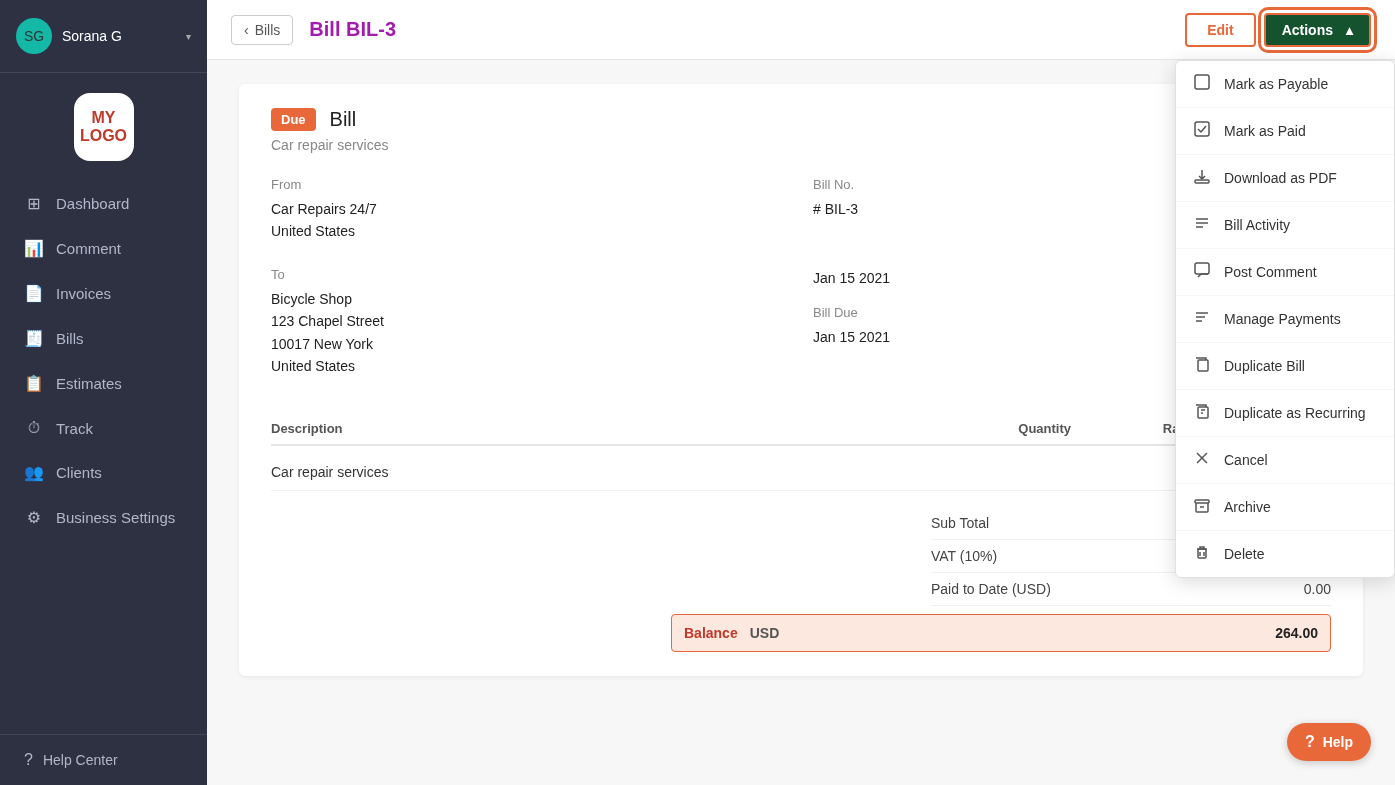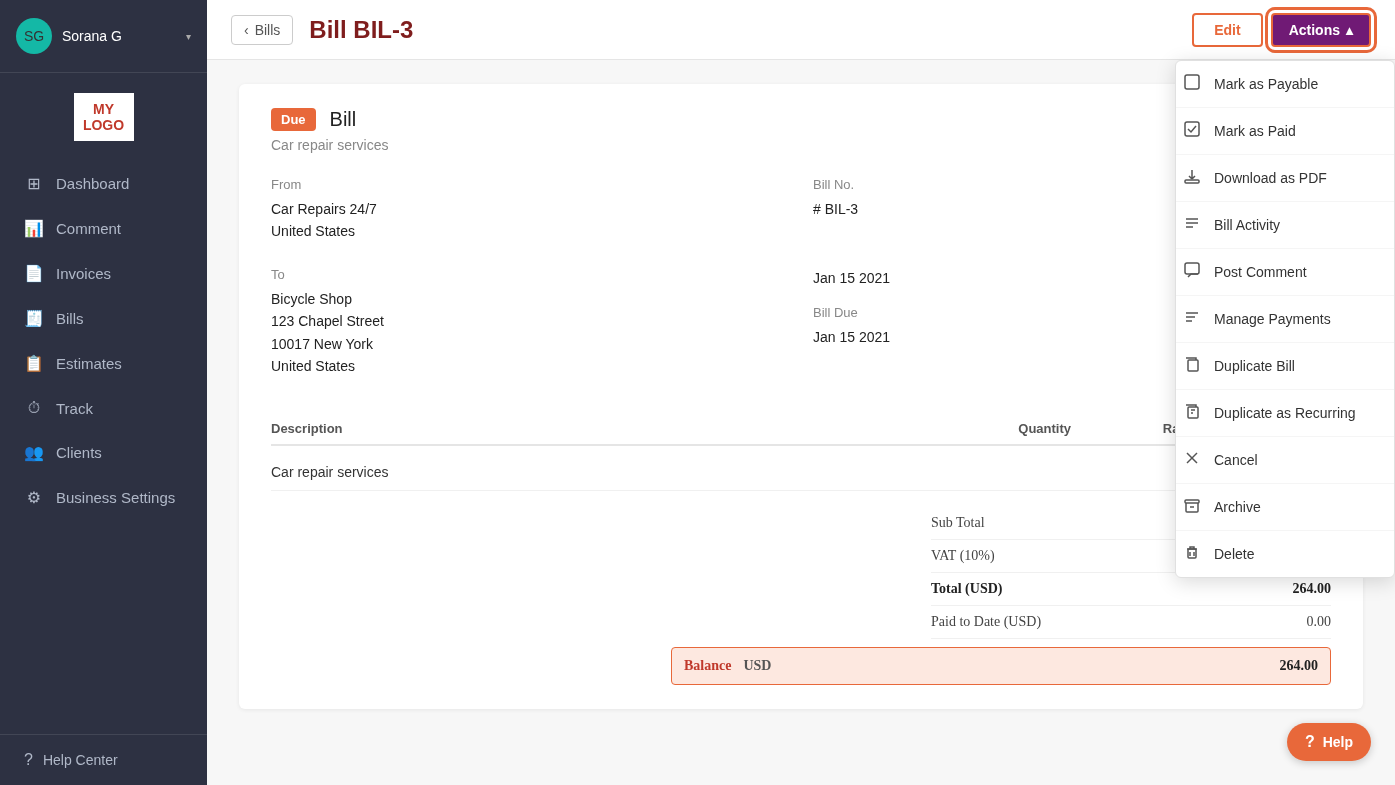--- a/index.html
+++ b/index.html
@@ -37,25 +37,25 @@
       flex: 1;
     }
     .sidebar-chevron { font-size: 10px; color: #aaa; }
 
     .sidebar-logo {
       display: flex;
       justify-content: center;
       padding: 20px 0 10px;
     }
     .logo-box {
-      width: 60px; height: 48px;
+      width: 60px; height: 68px;
       background: #fff;
-      border-radius: 0;
+      border-radius: 16px;
       display: flex; align-items: center; justify-content: center;
-      font-size: 14px; color: #c0392b; font-weight: bold; text-align: center;
+      font-size: 16px; color: #c0392b; font-weight: bold; text-align: center;
     }
 
     .sidebar-nav {
       flex: 1;
       display: flex;
       flex-direction: column;
       padding: 10px 0;
     }
     .nav-item {
       display: flex;
@@ -106,51 +106,51 @@
       gap: 6px;
       background: #fff;
       border: 1px solid #ccc;
       border-radius: 4px;
       padding: 6px 12px;
       font-size: 14px;
       cursor: pointer;
       color: #555;
     }
     .page-title {
-      font-size: 24px;
+      font-size: 20px;
       font-weight: 600;
-      color: #7f1d1d;
+      color: #a21caf;
       flex: 1;
     }
     .header-actions {
       display: flex;
       gap: 8px;
     }
     .btn-edit {
       background: #fff;
       border: 2px solid #e8683a;
       color: #e8683a;
       border-radius: 4px;
       padding: 7px 20px;
       font-size: 14px;
       font-weight: 600;
       cursor: pointer;
     }
     .btn-actions {
-      background: #701a75;
+      background: #14532d;
       color: #fff;
       border: 2px solid #e8683a;
       border-radius: 4px;
       padding: 7px 16px;
       font-size: 14px;
       font-weight: 600;
       cursor: pointer;
       display: flex;
       align-items: center;
-      gap: 6px;
+      gap: 13px;
       position: relative;
       outline: 3px solid #e8683a;
       outline-offset: 3px;
     }
 
     
     .content {
       flex: 1;
       overflow-y: auto;
       background: #f7f7f7;
@@ -231,21 +231,20 @@
     }
     .table-cell { font-size: 14px; color: #333; }
     .table-cell:not(:first-child) { text-align: right; }
 
     .totals-section {
       margin-top: 16px;
       display: flex;
       flex-direction: column;
       align-items: flex-end;
       gap: 0;
-      font-family: Liberation Serif, serif;
     }
     .total-row {
       display: flex;
       justify-content: space-between;
       width: 400px;
       padding: 8px 0;
       border-bottom: 1px solid #f0f0f0;
       font-size: 14px;
       color: #444;
     }
@@ -272,21 +271,21 @@
       background: #fff;
       border: 1px solid #e0e0e0;
       border-radius: 6px;
       box-shadow: 0 4px 20px rgba(0,0,0,0.15);
       z-index: 100;
     }
     .dropdown-item {
       display: flex;
       align-items: center;
       gap: 12px;
-      padding: 12px 6px;
+      padding: 12px 16px;
       font-size: 14px;
       color: #333;
       cursor: pointer;
       border-bottom: 1px solid #f5f5f5;
     }
     .dropdown-item:last-child { border-bottom: none; }
     .dropdown-item-icon {
       width: 20px;
       text-align: center;
       font-size: 16px;
@@ -555,24 +554,20 @@
 
       <div class="totals-section">
         <div class="total-row">
           <span>Sub Total</span>
           <span>240.00</span>
         </div>
         <div class="total-row">
           <span>VAT (10%)</span>
           <span>24.00</span>
         </div>
-        <div class="total-row bold">
-          <span>Total (USD)</span>
-          <span>264.00</span>
-        </div>
         <div class="total-row">
           <span>Paid to Date (USD)</span>
           <span>0.00</span>
         </div>
         <div class="total-row balance-row">
           <span class="balance-label">Balance</span>
           <span class="balance-currency" style="flex:1;margin-left:12px;">USD</span>
           <span class="balance-amount">264.00</span>
         </div>
       </div>

